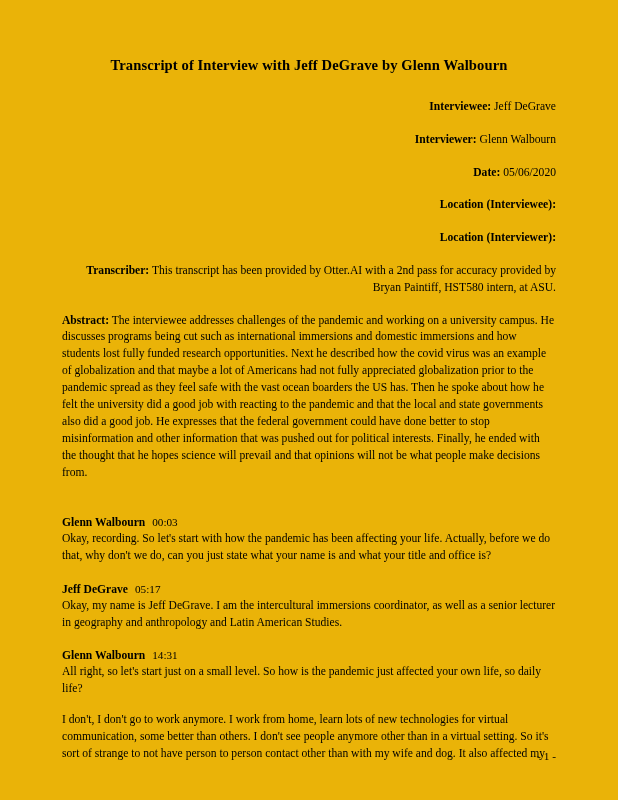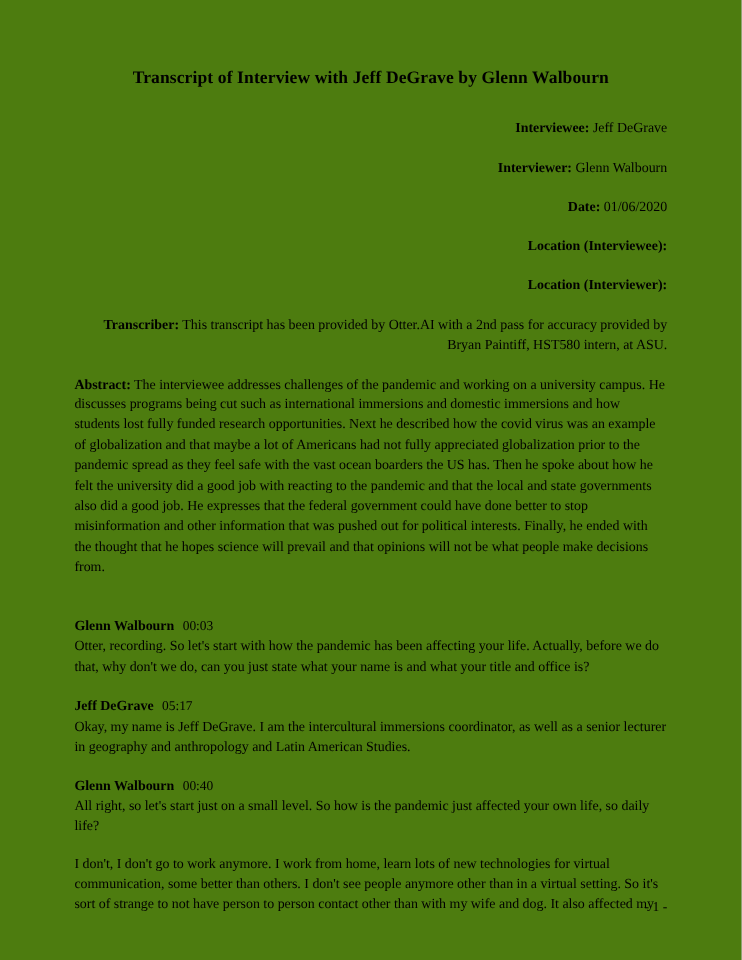--- a/index.html
+++ b/index.html
@@ -6,21 +6,21 @@
     margin: 0;
     padding: 0;
     background: #c8c8c8;
   }
   body {
     font-family: "Liberation Serif", serif;
   }
   .page {
     width: 618px;
     height: 800px;
-    background: #4d7c0f;
+    background: #eab308;
     margin: 0 auto;
     position: relative;
     box-sizing: border-box;
     padding: 56px 62px 40px 62px;
     overflow: hidden;
   }
   .doc-title {
     text-align: center;
     font-weight: bold;
     font-size: 14.6px;
@@ -81,21 +81,21 @@
     <span>Jeff DeGrave</span>
   </p>
 
   <p class="field">
     <span class="lbl">Interviewer:</span>
     <span>Glenn Walbourn</span>
   </p>
 
   <p class="field">
     <span class="lbl">Date:</span>
-    <span>01/06/2020</span>
+    <span>05/06/2020</span>
   </p>
 
   <p class="field">
     <span class="lbl">Location (Interviewee):</span>
     <span></span>
   </p>
 
   <p class="field">
     <span class="lbl">Location (Interviewer):</span>
     <span></span>
@@ -108,33 +108,33 @@
 
   <p class="abstract">
     <span class="lbl">Abstract:</span>
     <span>The interviewee addresses challenges of the pandemic and working on a university campus. He discusses programs being cut such as international immersions and domestic immersions and how students lost fully funded research opportunities.  Next he described how the covid virus was an example of globalization and that maybe a lot of Americans had not fully appreciated globalization prior to the pandemic spread as they feel safe with the vast ocean boarders the US has.  Then he spoke about how he felt the university did a good job with reacting to the pandemic and that the local and state governments also did a good job.  He expresses that the federal government could have done better to stop misinformation and other information that was pushed out for political interests.  Finally, he ended with the thought that he hopes science will prevail and that opinions will not be what people make decisions from.</span>
   </p>
 
   <div class="turn">
     <div>
       <span class="spk">Glenn Walbourn</span><span class="ts">00:03</span>
     </div>
-    <div class="body">Otter, recording. So let's start with how the pandemic has been affecting your life. Actually, before we do that, why don't we do, can you just state what your name is and what your title and office is?</div>
+    <div class="body">Okay, recording. So let's start with how the pandemic has been affecting your life. Actually, before we do that, why don't we do, can you just state what your name is and what your title and office is?</div>
   </div>
 
   <div class="turn">
     <div>
       <span class="spk">Jeff DeGrave</span><span class="ts">05:17</span>
     </div>
     <div class="body">Okay, my name is Jeff DeGrave. I am the intercultural immersions coordinator, as well as a senior lecturer in geography and anthropology and Latin American Studies.</div>
   </div>
 
   <div class="turn">
     <div>
-      <span class="spk">Glenn Walbourn</span><span class="ts">00:40</span>
+      <span class="spk">Glenn Walbourn</span><span class="ts">14:31</span>
     </div>
     <div class="body">All right, so let's start just on a small level. So how is the pandemic just affected your own life, so daily life?</div>
   </div>
 
   <div class="turn">
     <div class="body">I don't, I don't go to work anymore. I work from home, learn lots of new technologies for virtual communication, some better than others. I don't see people anymore other than in a virtual setting. So it's sort of strange to not have person to person contact other than with my wife and dog. It also affected my</div>
   </div>
 
   <div class="page-num">- 1 -</div>
 

